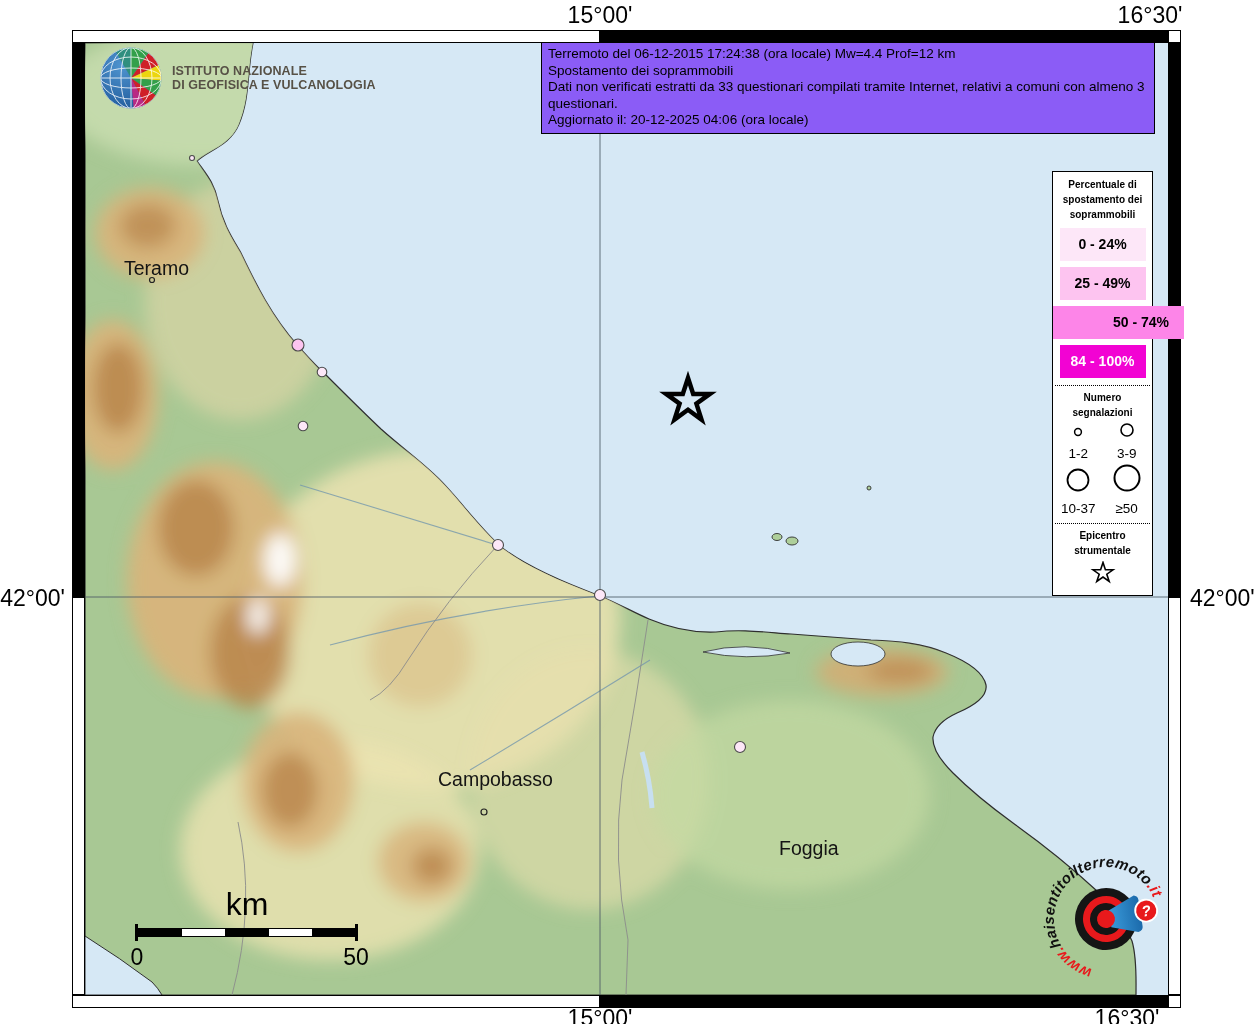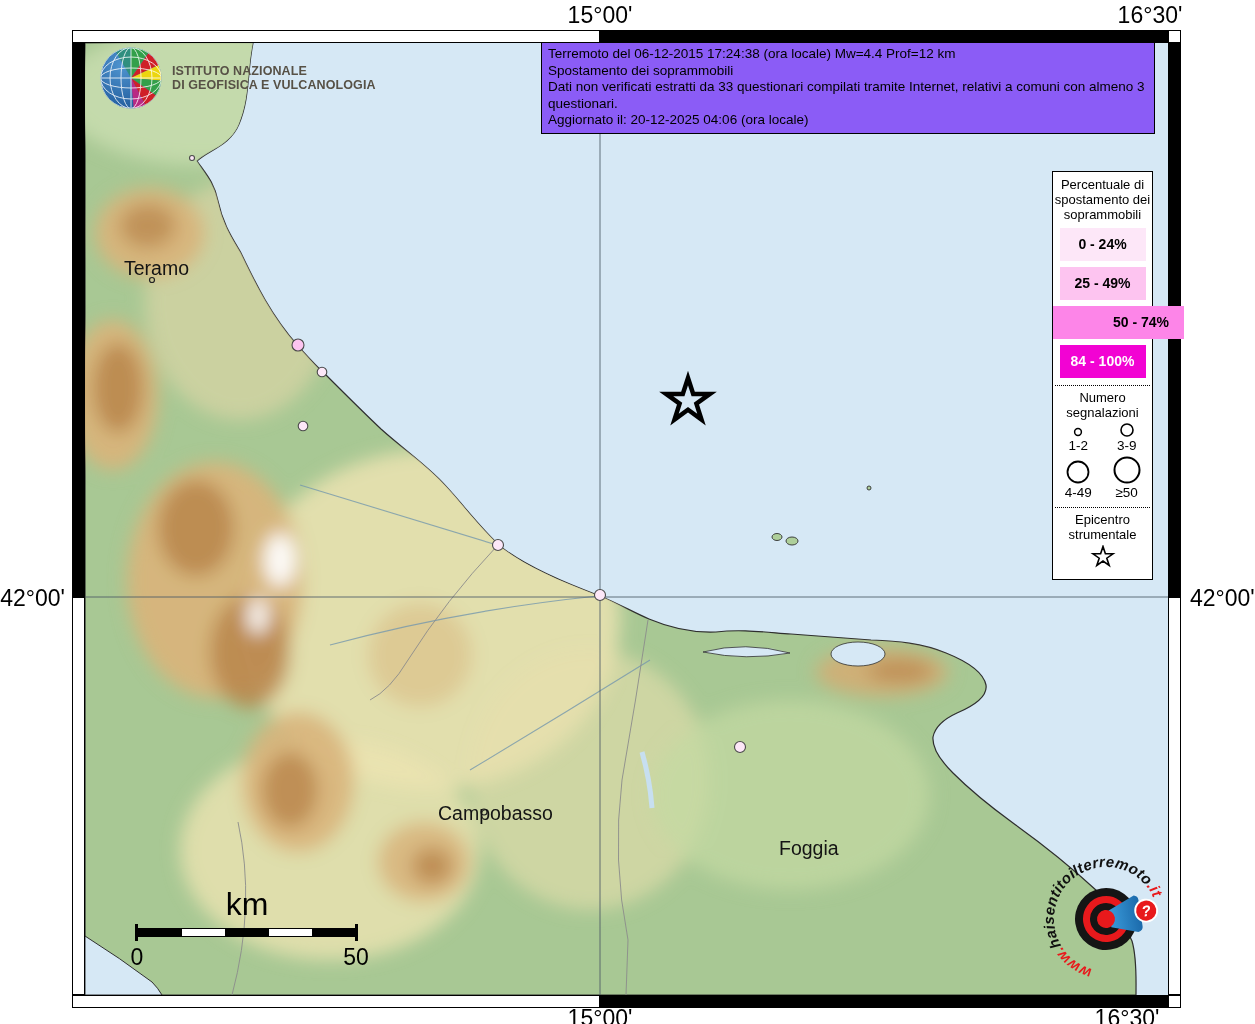--- a/index.html
+++ b/index.html
@@ -17,26 +17,26 @@
   
   .info-box{left:541px;top:42px;width:614px;background:#8b5cf6;border:1px solid #000;
             box-sizing:border-box;padding:3px 6px 4px;font-size:13.5px;line-height:16.6px;z-index:7;}
   
   .ingv-text{font-size:12.5px;font-weight:bold;color:#575146;line-height:14px;z-index:7;letter-spacing:.1px;}
   
   .city{font-size:19.5px;color:#141414;z-index:3;white-space:nowrap;}
   
   .legend{left:1052px;top:171px;width:101px;background:#fff;border:1px solid #000;
           box-sizing:border-box;z-index:8;padding:5px 0 6px;text-align:center;}
-  .ltitle{font-weight:normal;font-size:13px;line-height:15px;}
+  .ltitle{font-weight:bold;font-size:10px;line-height:15px;}
   .swatch{width:86px;height:33px;margin:6px auto 0;font-weight:bold;font-size:14px;line-height:33px;}
   .dotsep{border-top:1.5px dotted #000;margin:7px 2px 4px;}
   .sigrow{display:flex;justify-content:space-evenly;align-items:flex-end;margin-top:2px;}
   .sigcell{display:flex;flex-direction:column;align-items:center;width:46px;}
-  .siglabel{font-size:13.5px;margin-top:0;}
+  .siglabel{font-size:13.5px;margin-top:8px;}
   
   .scale-unit{font-size:32px;text-align:center;z-index:3;}
   .sb{left:137px;top:928px;width:220px;height:9px;border:1.5px solid #000;box-sizing:border-box;display:flex;z-index:3;}
   .sb i{flex:1;display:block;}
   .sbtick{width:3px;height:17px;background:#000;top:924px;z-index:3;}
   .sbnum{font-size:23px;width:60px;text-align:center;z-index:3;}
 </style>
 </head>
 <body>
 
@@ -208,21 +208,21 @@
           <line x1="-30.5" y1="0" x2="30.5" y2="0"></line>
       </g>
     </g>
   </svg>
   <div class="abs ingv-text" style="left:172px;top:64px">
     <div>ISTITUTO NAZIONALE</div>
     <div>DI GEOFISICA E VULCANOLOGIA</div>
   </div>
 
   <div class="abs city" style="left:124px;top:257px">Teramo</div>
-  <div class="abs city" style="left:438px;top:802px">Campobasso</div>
+  <div class="abs city" style="left:438px;top:768px">Campobasso</div>
   <div class="abs city" style="left:779px;top:837px">Foggia</div>
 
   <div class="abs legend">
     <div class="ltitle">Percentuale di spostamento dei soprammobili</div>
 
     <div class="swatch" style="background: rgb(253, 231, 248); color: rgb(0, 0, 0);">0 - 24%</div>
     <div class="swatch" style="background: rgb(253, 196, 240); color: rgb(0, 0, 0);">25 - 49%</div>
     <div class="swatch" style="background: rgb(253, 133, 232); color: rgb(0, 0, 0); padding-left: 45px;">50 - 74%</div>
     <div class="swatch" style="background: rgb(242, 3, 211); color: rgb(255, 255, 255);">84 - 100%</div>
 
@@ -241,21 +241,21 @@
           <circle cx="8" cy="8" r="6" fill="#fff" stroke="#000" stroke-width="1.6"></circle>
           </svg>
         <div class="siglabel">3-9</div>
       </div>
     </div>
     <div class="sigrow">
       <div class="sigcell">
         <svg width="26" height="26">
           <circle cx="13" cy="13" r="10.5" fill="#fff" stroke="#000" stroke-width="1.8"></circle>
           </svg>
-        <div class="siglabel">4-49</div>
+        <div class="siglabel">10-37</div>
       </div>
       <div class="sigcell">
         <svg width="30" height="30">
           <circle cx="15" cy="15" r="12.5" fill="#fff" stroke="#000" stroke-width="2"></circle>
           </svg>
         <div class="siglabel">≥50</div>
       </div>
     </div>
 
     <div class="dotsep"></div>

